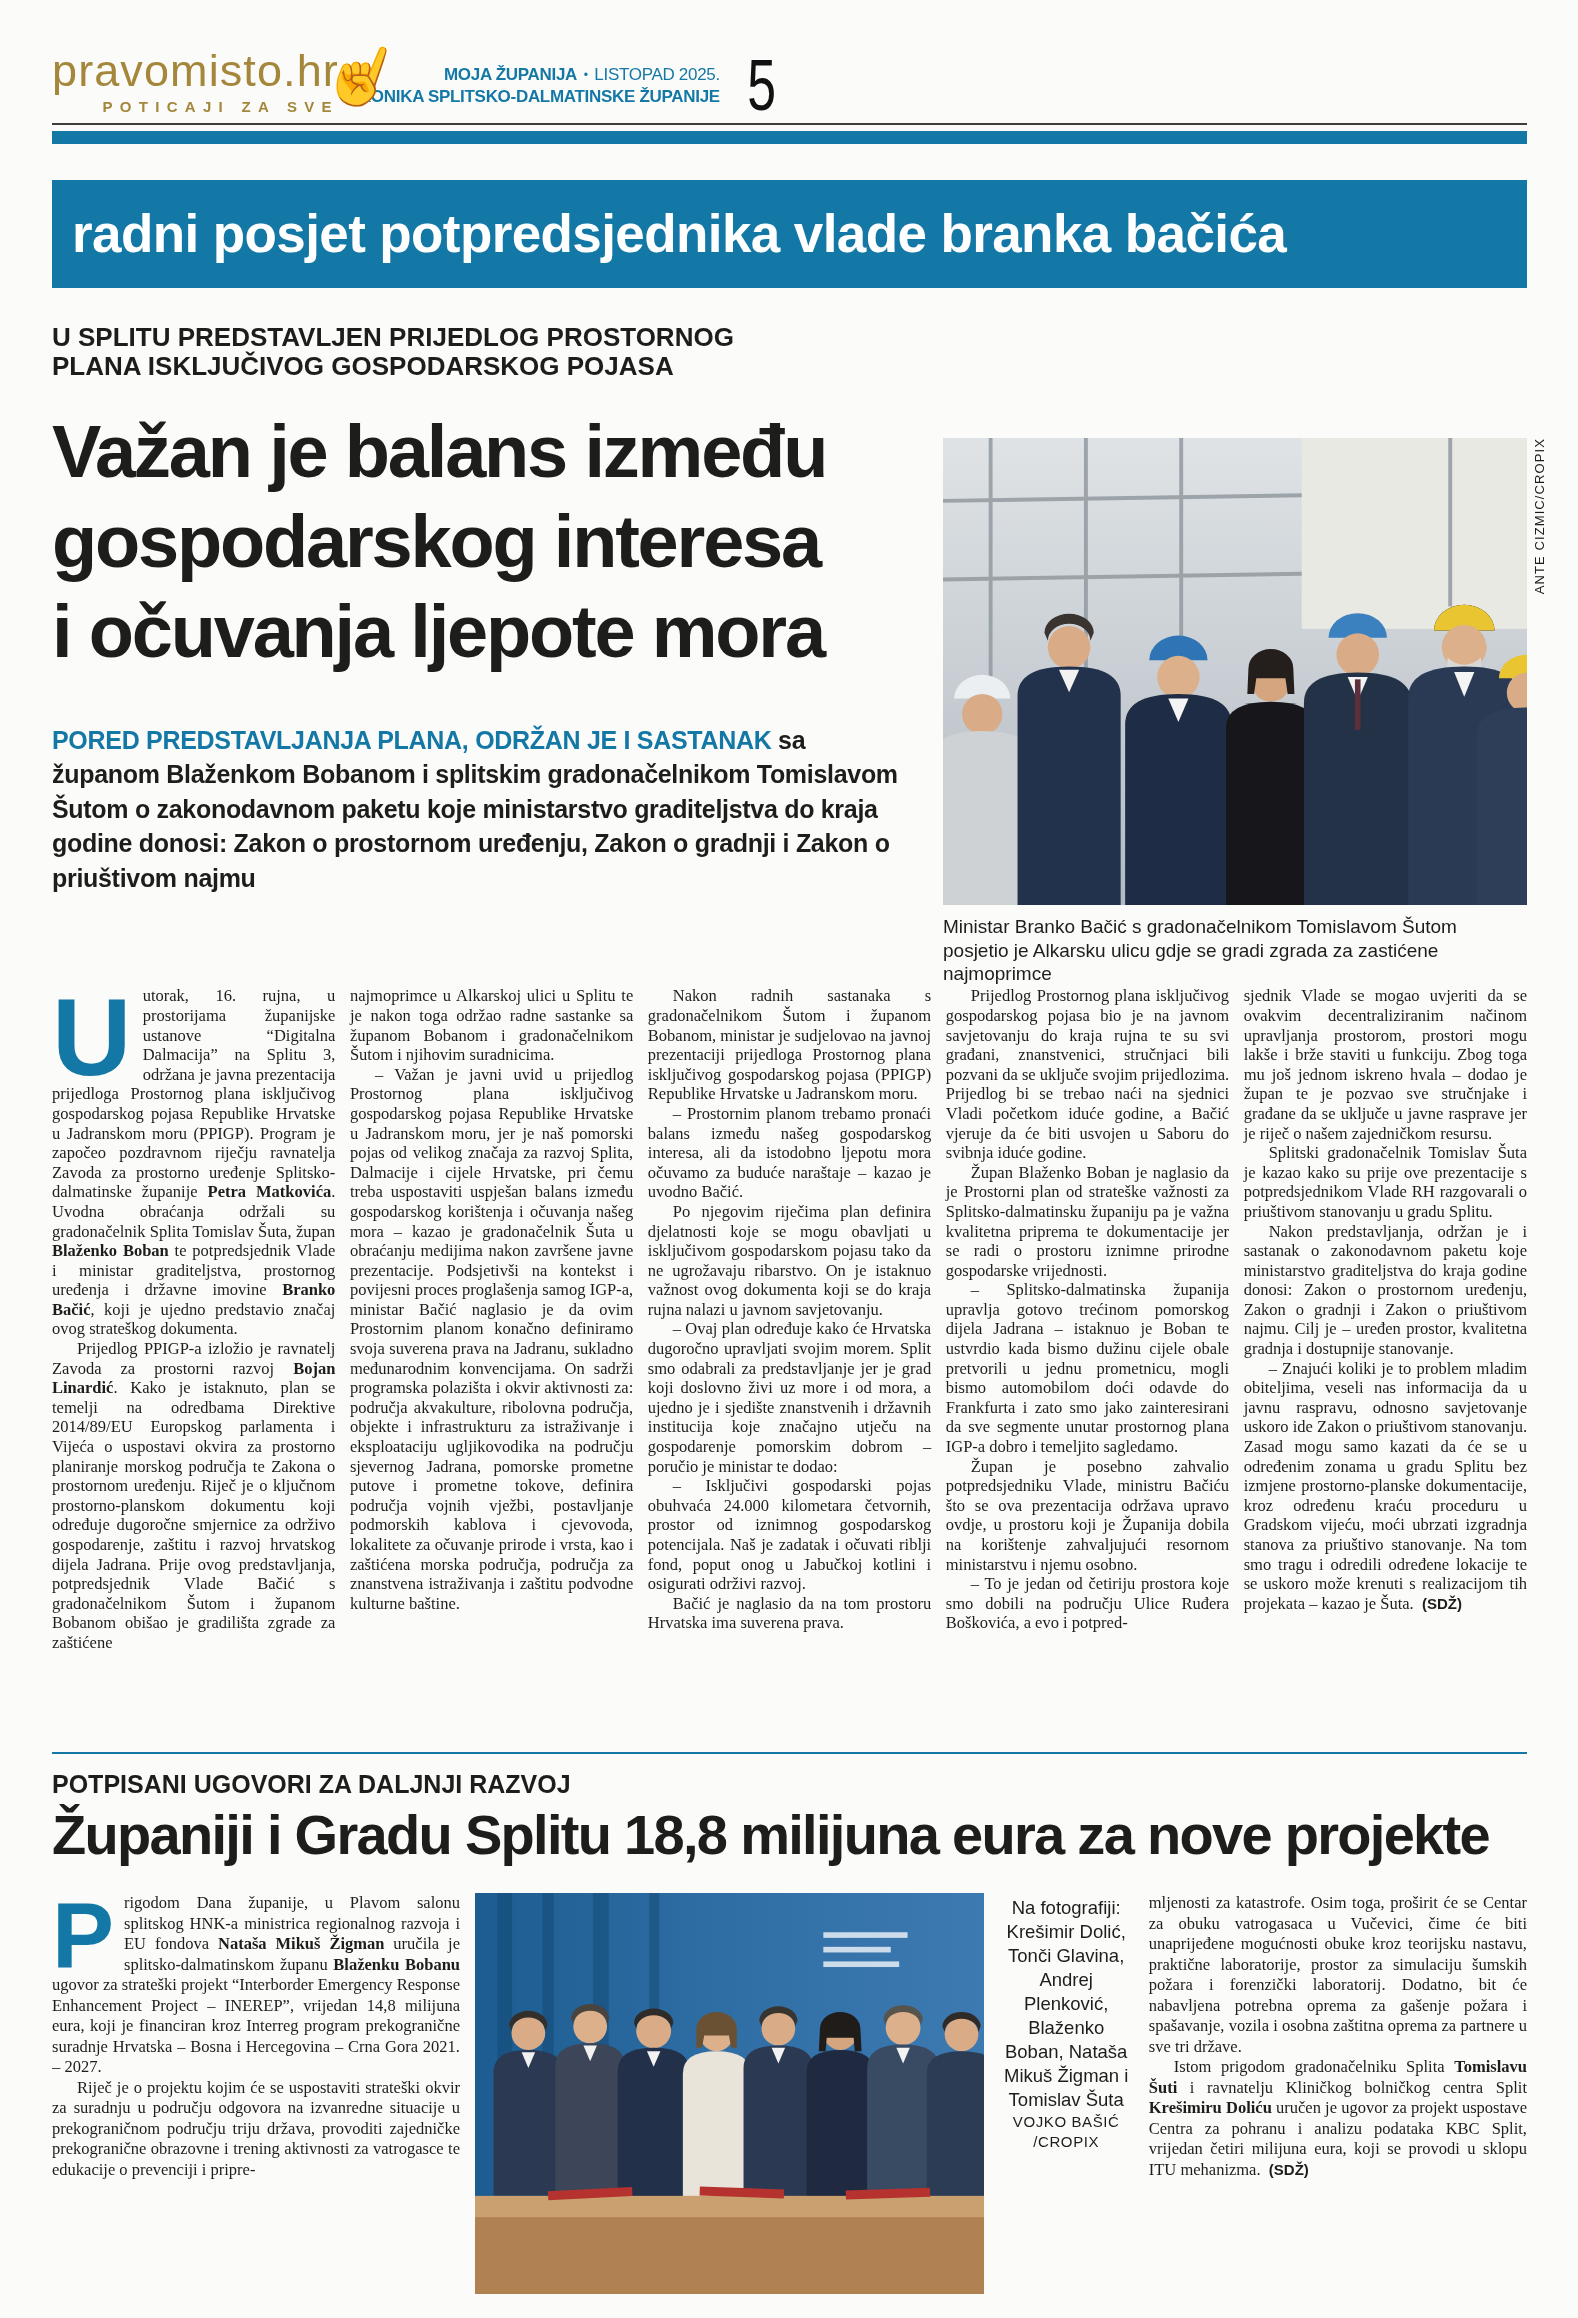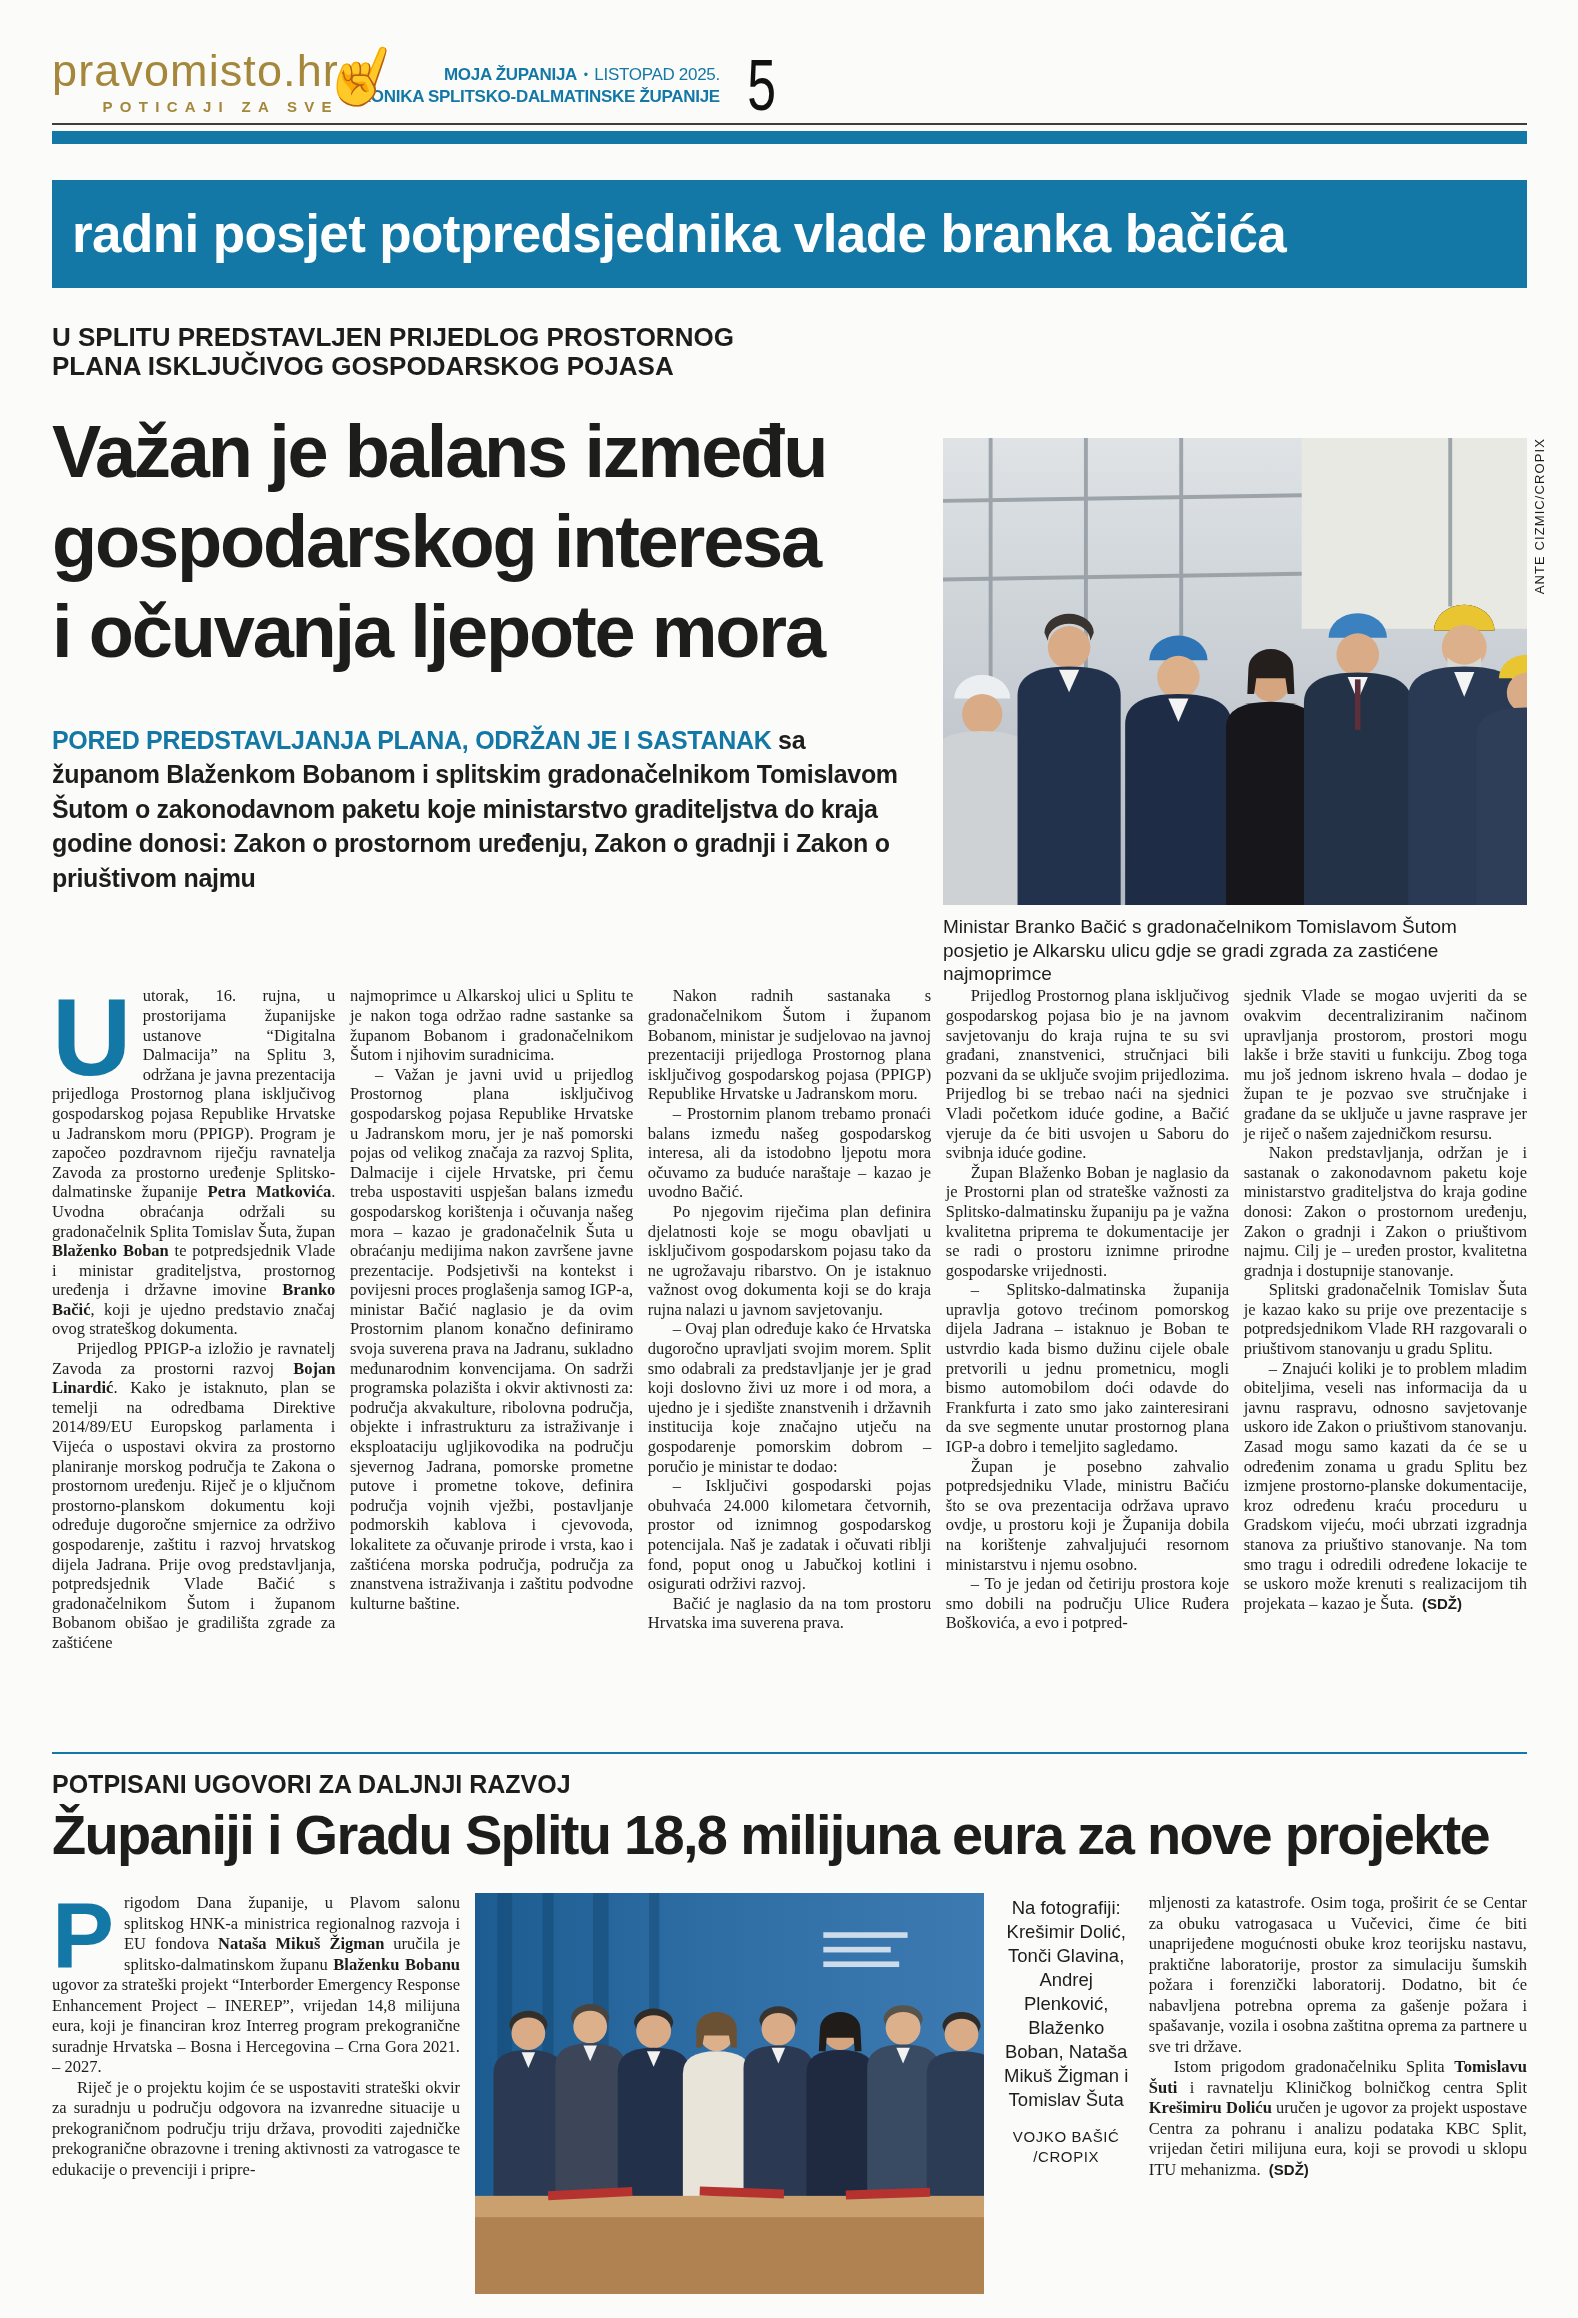--- a/index.html
+++ b/index.html
@@ -60,21 +60,21 @@
   .divider{border-top:2.2px solid var(--blue);margin-top:7.9px;}
   .kicker2{margin-top:15.7px;font-size:25px;font-weight:600;letter-spacing:0;}
   .headline2{margin-top:6.7px;font-size:56px;font-weight:800;letter-spacing:-1.7px;line-height:1.05;white-space:nowrap;}
   .brow{display:grid;grid-template-columns:408px 509px 136px 1fr;gap:7.9px 14.6px;margin-top:29px;height:423px;overflow:hidden;}
   .bcol p{margin:0;font-family:"Liberation Serif",serif;font-size:16.5px;line-height:20.5px;text-align:justify;}
   .bcol p.ind{text-indent:25px;}
   .dropcap2{float:left;color:var(--blue);font-weight:700;font-family:"Liberation Sans",sans-serif;
             font-size:93px;line-height:76px;padding:4.5px 10px 0 0;}
   .bphoto{width:100%;height:401px;display:block;}
   .bcap{font-size:18.5px;line-height:1.3;font-weight:500;padding-top:2.2px;text-align:center;}
-  .bcap .credit{display:block;margin-top:15px;font-size:15px;letter-spacing:0.6px;font-weight:400;}
+  .bcap .credit{display:block;margin-top:0;font-size:15px;letter-spacing:0.6px;font-weight:400;}
 </style>
 </head>
 <body>
 
 <div class="page">
 
   <header class="masthead">
     <div class="logo">
       <span class="logo-text">pravomisto.hr</span>
       <span class="hand-icon">☝</span>
@@ -192,22 +192,22 @@
     </div>
     <div class="col">
       <p class="ind">Prijedlog Prostornog plana isključivog gospodarskog pojasa bio je na javnom savjetovanju do kraja rujna te su svi građani, znanstvenici, stručnjaci bili pozvani da se uključe svojim prijedlozima. Prijedlog bi se trebao naći na sjednici Vladi početkom iduće godine, a Bačić vjeruje da će biti usvojen u Saboru do svibnja iduće godine.</p>
       <p class="ind">Župan Blaženko Boban je naglasio da je Prostorni plan od strateške važnosti za Splitsko-dalmatinsku županiju pa je važna kvalitetna priprema te dokumentacije jer se radi o prostoru iznimne prirodne gospodarske vrijednosti.</p>
       <p class="ind">– Splitsko-dalmatinska županija upravlja gotovo trećinom pomorskog dijela Jadrana – istaknuo je Boban te ustvrdio kada bismo dužinu cijele obale pretvorili u jednu prometnicu, mogli bismo automobilom doći odavde do Frankfurta i zato smo jako zainteresirani da sve segmente unutar prostornog plana IGP-a dobro i temeljito sagledamo.</p>
       <p class="ind">Župan je posebno zahvalio potpredsjedniku Vlade, ministru Bačiću što se ova prezentacija održava upravo ovdje, u prostoru koji je Županija dobila na korištenje zahvaljujući resornom ministarstvu i njemu osobno.</p>
       <p class="ind">– To je jedan od četiriju prostora koje smo dobili na području Ulice Ruđera Boškovića, a evo i potpred-</p>
     </div>
     <div class="col">
       <p>sjednik Vlade se mogao uvjeriti da se ovakvim decentraliziranim načinom upravljanja prostorom, prostori mogu lakše i brže staviti u funkciju. Zbog toga mu još jednom iskreno hvala – dodao je župan te je pozvao sve stručnjake i građane da se uključe u javne rasprave jer je riječ o našem zajedničkom resursu.</p>
+      <p class="ind">Splitski gradonačelnik Tomislav Šuta je kazao kako su prije ove prezentacije s potpredsjednikom Vlade RH razgovarali o priuštivom stanovanju u gradu Splitu.</p>
       <p class="ind">Nakon predstavljanja, održan je i sastanak o zakonodavnom paketu koje ministarstvo graditeljstva do kraja godine donosi: Zakon o prostornom uređenju, Zakon o gradnji i Zakon o priuštivom najmu. Cilj je – uređen prostor, kvalitetna gradnja i dostupnije stanovanje.</p>
-      <p class="ind">Splitski gradonačelnik Tomislav Šuta je kazao kako su prije ove prezentacije s potpredsjednikom Vlade RH razgovarali o priuštivom stanovanju u gradu Splitu.</p>
       <p class="ind">– Znajući koliki je to problem mladim obiteljima, veseli nas informacija da u javnu raspravu, odnosno savjetovanje uskoro ide Zakon o priuštivom stanovanju. Zasad mogu samo kazati da će se u određenim zonama u gradu Splitu bez izmjene prostorno-planske dokumentacije, kroz određenu kraću proceduru u Gradskom vijeću, moći ubrzati izgradnja stanova za priuštivo stanovanje. Na tom smo tragu i odredili određene lokacije te se uskoro može krenuti s realizacijom tih projekata – kazao je Šuta.&nbsp;&nbsp;<span class="sig">(SDŽ)</span></p>
     </div>
   </section>
 
   <div class="divider"></div>
   <div class="kicker2">POTPISANI UGOVORI ZA DALJNJI RAZVOJ</div>
   <h2 class="headline2" style="margin:6.7px 0 0 0;">Županiji i Gradu Splitu 18,8 milijuna eura za nove projekte</h2>
 
   <section class="brow">
     <div class="bcol">

